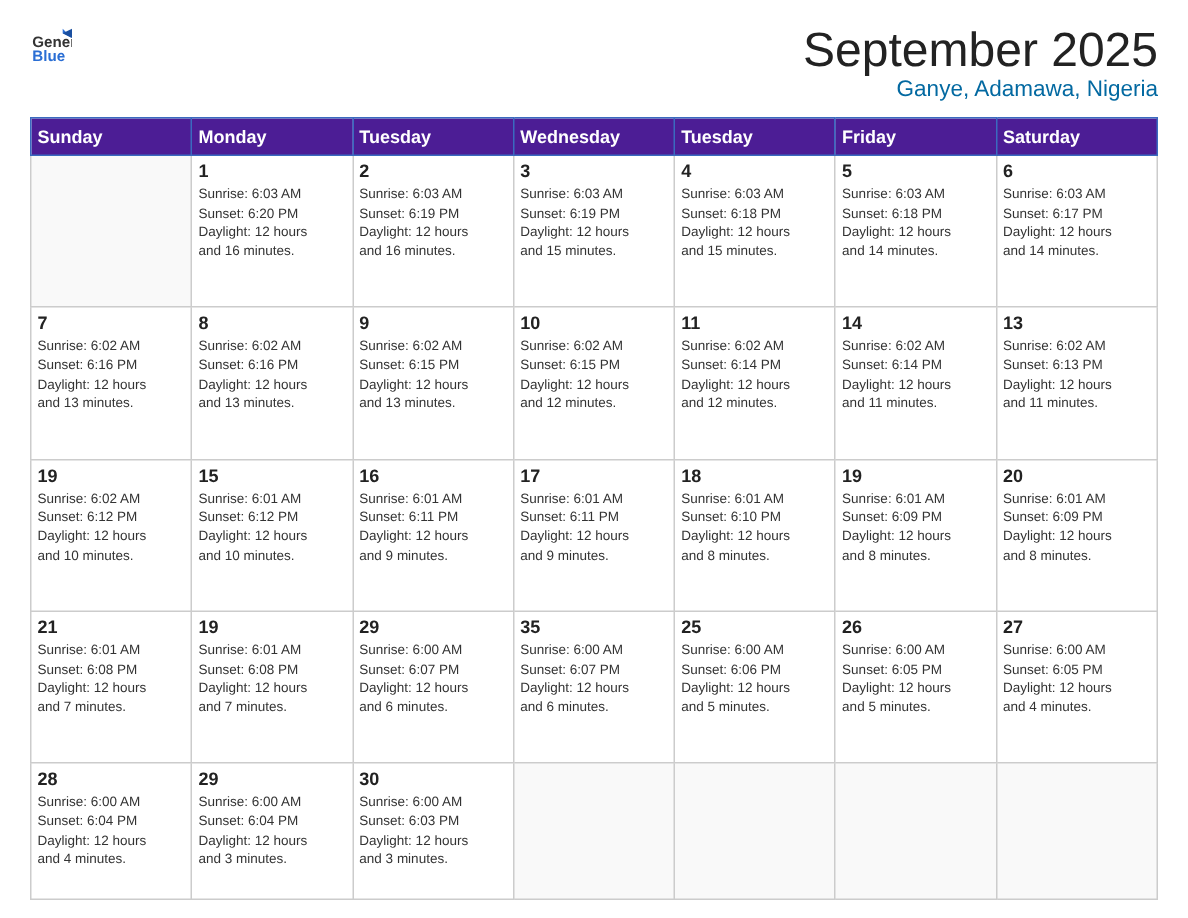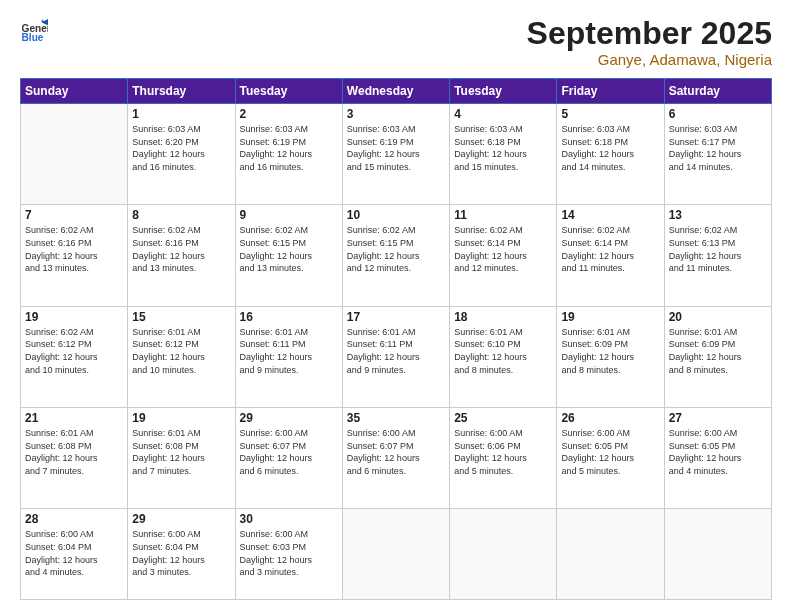--- a/index.html
+++ b/index.html
@@ -30,27 +30,27 @@
     }
     .logo-icon {
       width: 28px;
       height: 28px;
     }
     .title-block {
       text-align: right;
     }
     .title-month {
       font-size: 32px;
-      font-weight: bold;
+      font-weight: normal;
       color: #222;
       line-height: 1.1;
     }
     .title-location {
       font-size: 15px;
-      color: #a16207;
+      color: #0369a1;
       text-align: right;
     }
     .calendar {
       flex: 1;
       border: 1px solid #ccc;
       border-collapse: collapse;
       width: 100%;
       table-layout: fixed;
     }
     .calendar th {
@@ -105,21 +105,21 @@
     <div class="title-block">
       <div class="title-month">September 2025</div>
       <div class="title-location">Ganye, Adamawa, Nigeria</div>
     </div>
   </div>
 
   <table class="calendar">
     <thead>
       <tr>
         <th>Sunday</th>
-        <th>Thursday</th>
+        <th>Monday</th>
         <th>Tuesday</th>
         <th>Wednesday</th>
         <th>Tuesday</th>
         <th>Friday</th>
         <th>Saturday</th>
       </tr>
     </thead>
     <tbody id="calendar-body">
     <tr>
           <td class="empty-cell"></td>

